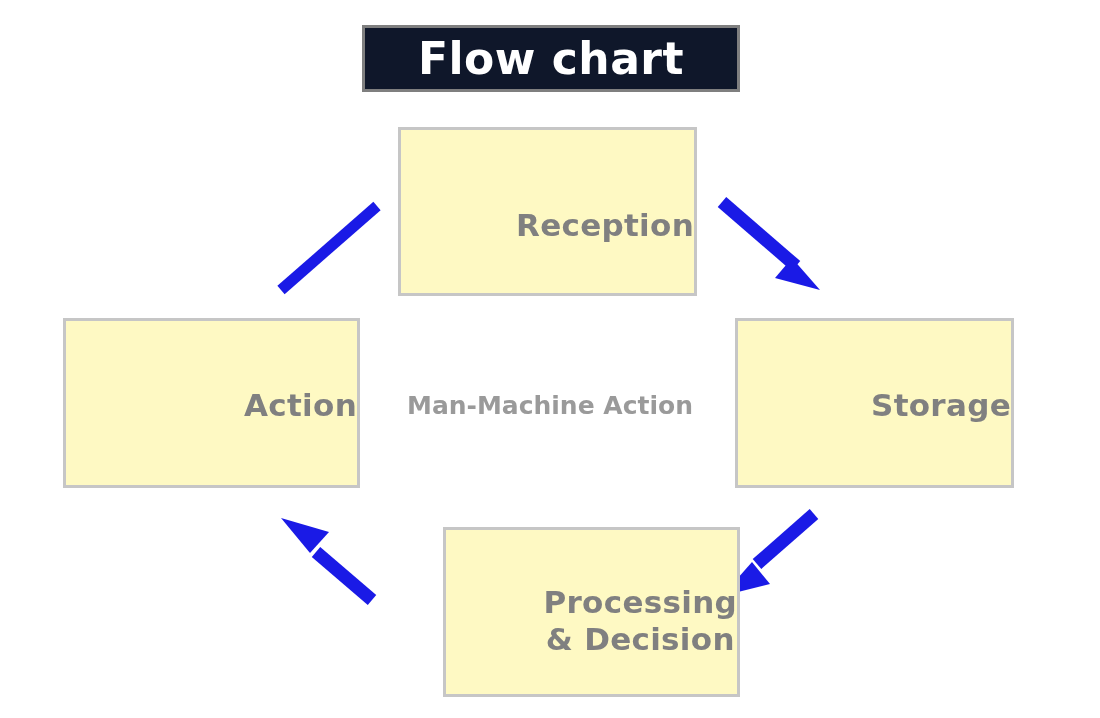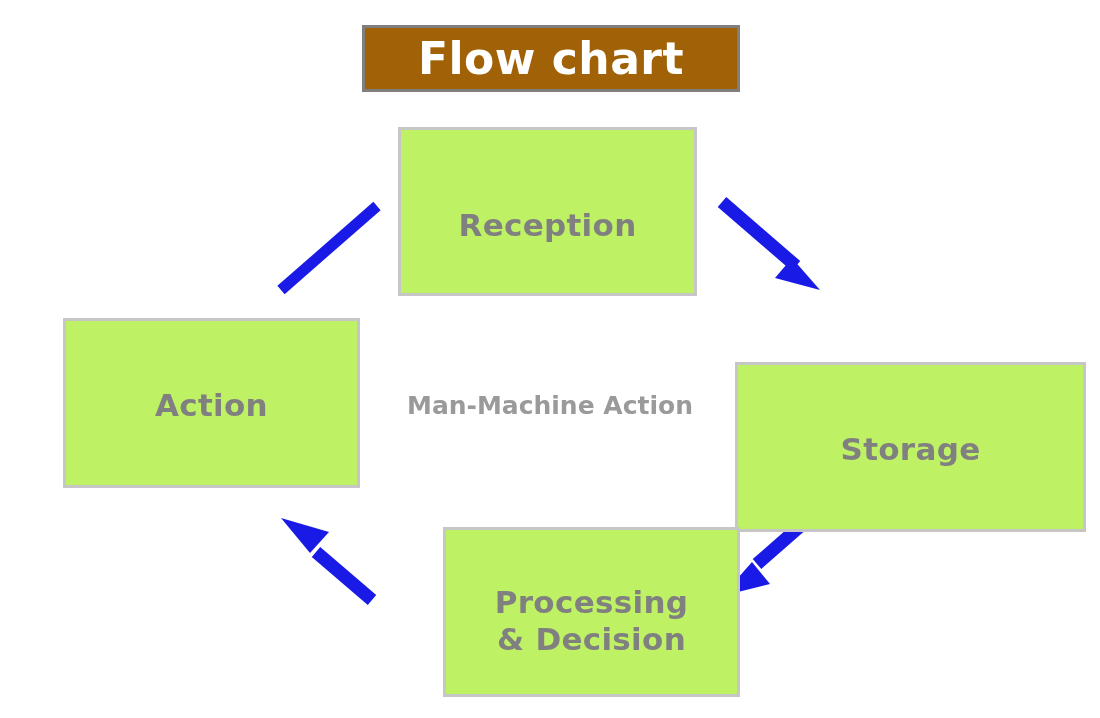--- a/index.html
+++ b/index.html
@@ -20,58 +20,58 @@
   }
 
   
   .title-box {
     position: absolute;
     left: 362px;
     top: 25px;
     width: 378px;
     height: 67px;
     box-sizing: border-box;
-    background: #a16207;
+    background: #0f172a;
     border: 3px solid #7f7f7f;
     display: flex;
     align-items: center;
     justify-content: center;
   }
   .title-text {
     color: #ffffff;
     font-size: 44px;
     font-weight: bold;
     letter-spacing: 0.5px;
     line-height: 1;
     white-space: nowrap;
   }
 
   
   .node {
     position: absolute;
     box-sizing: border-box;
-    background: #bef264;
+    background: #fef9c3;
     border: 3px solid #c6c6c6;
     display: flex;
     align-items: center;
-    justify-content: center;
+    justify-content: flex-end;
   }
   .node-label {
     color: #808080;
     font-size: 31px;
     font-weight: bold;
     line-height: 1.18;
     text-align: center;
     letter-spacing: 0.3px;
     white-space: pre-line;
   }
 
   #node-reception { left: 398px; top: 127px;  width: 299px; height: 169px; }
   #node-action    { left: 63px;  top: 318px;  width: 297px; height: 170px; }
-  #node-storage   { left: 735px; top: 318px;  width: 351px; height: 170px; margin-top: 44px; }
+  #node-storage   { left: 735px; top: 318px;  width: 279px; height: 170px; }
   #node-processing{ left: 400px; top: 527px;  width: 297px; height: 170px; margin-left: 43px; }
 
   
   #node-reception  .node-label { transform: translateY(14px); }
   #node-action     .node-label { transform: translateY(2px); }
   #node-storage    .node-label { transform: translateY(2px); }
   #node-processing .node-label { transform: translateY(9px); }
 
   
   .center-label {

